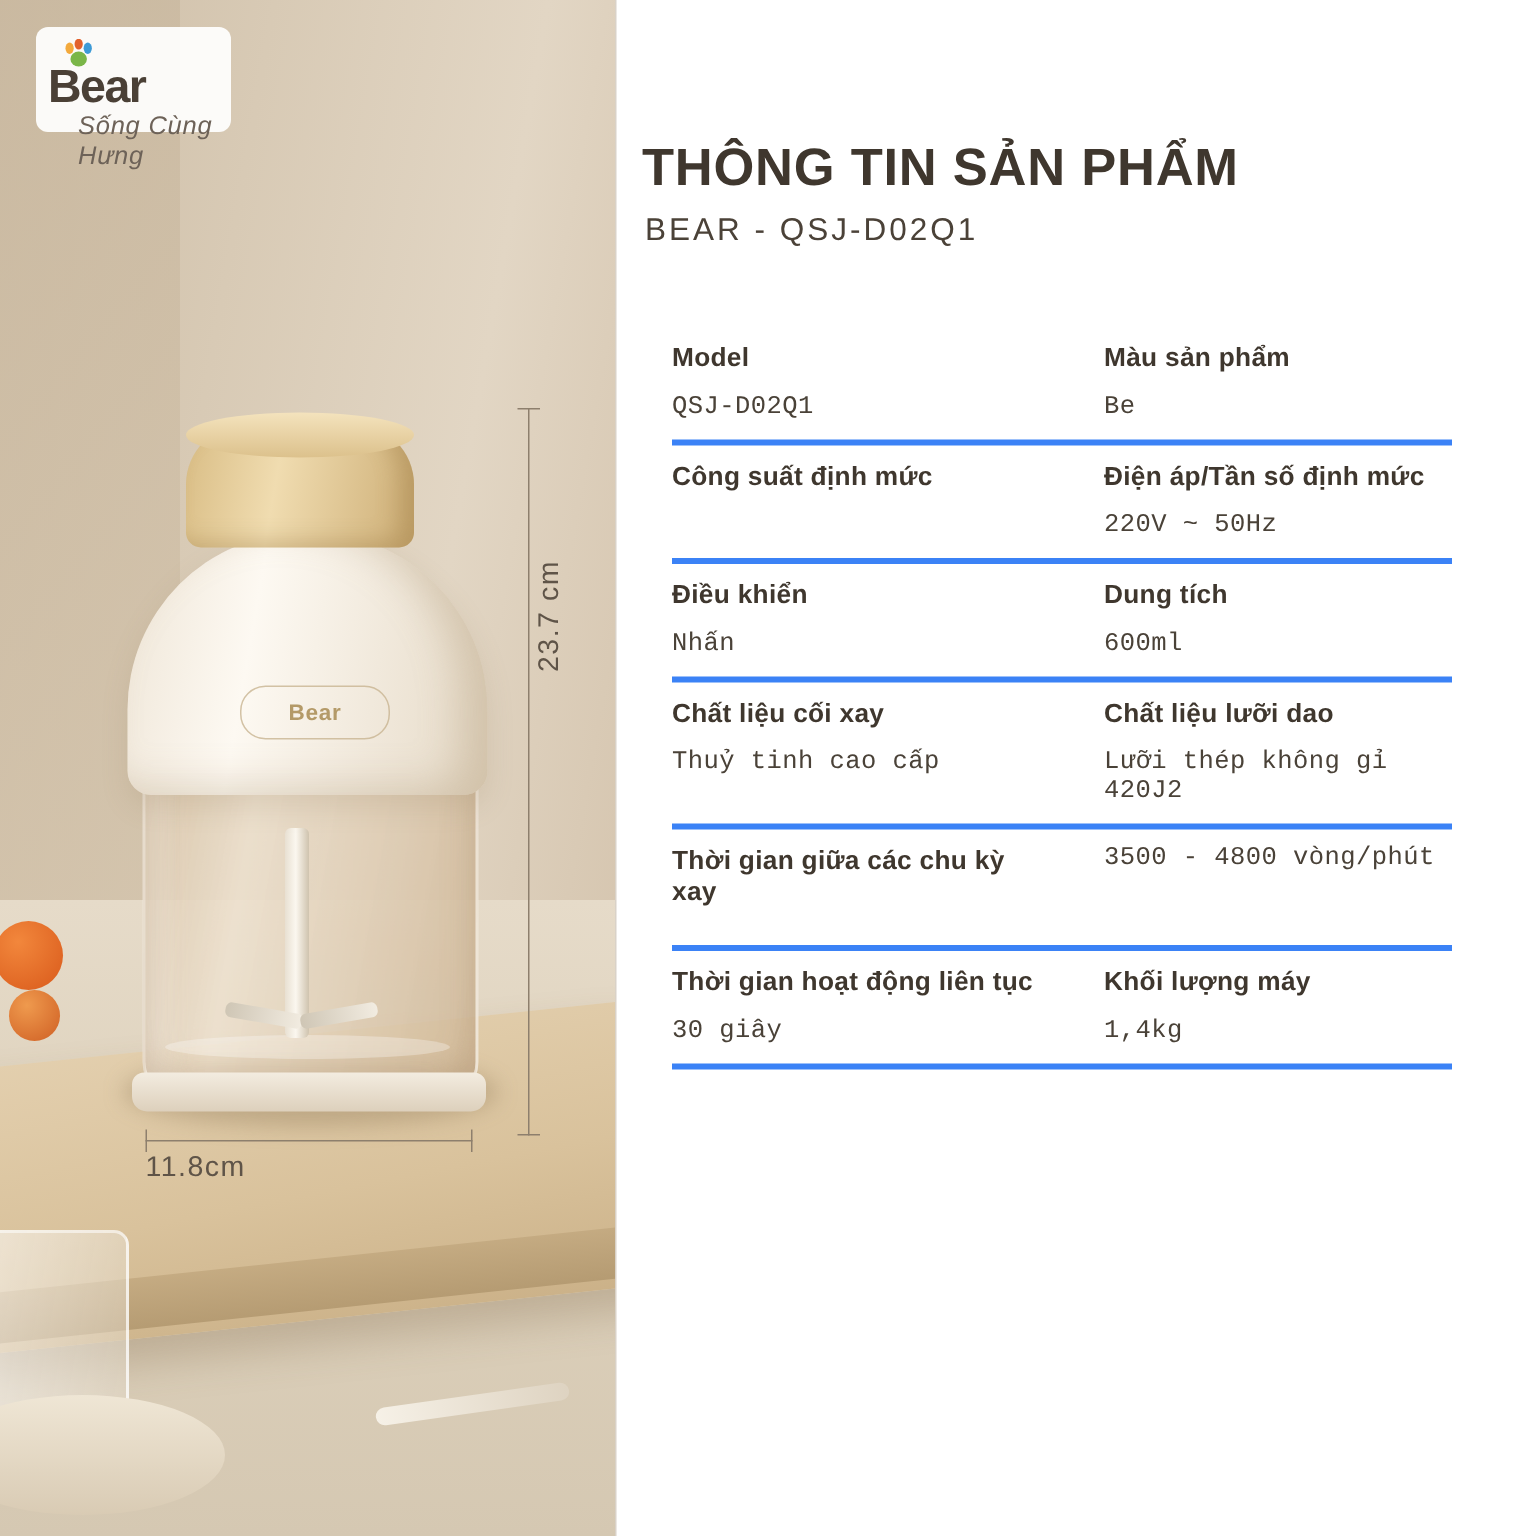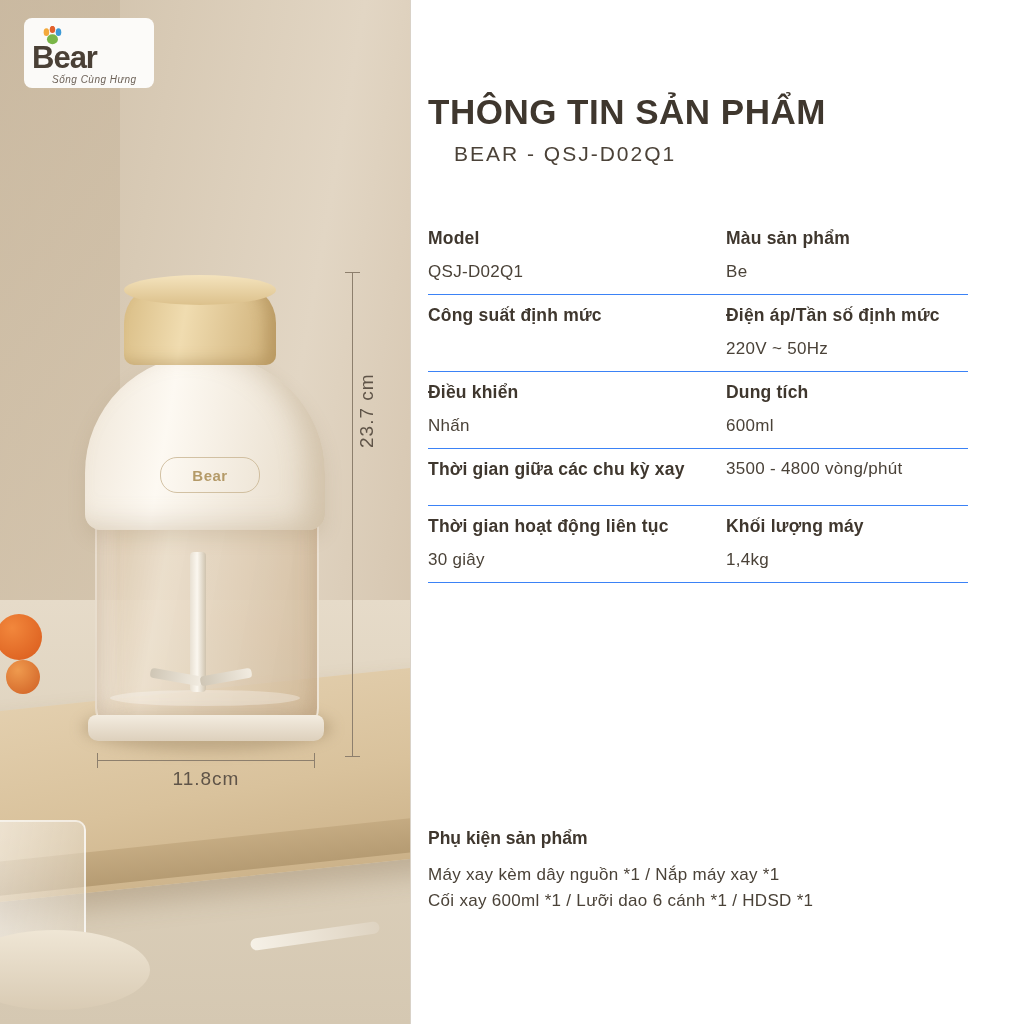--- a/index.html
+++ b/index.html
@@ -236,21 +236,21 @@
     top: -7px;
     width: 1px; height: 15px;
     background: #8d7f6d;
   }
   .dim-h::before { left: 0; }
   .dim-h::after { right: 0; }
   .dim-h-label {
     position: absolute;
     left: 97px; top: 768px;
     width: 218px;
-    text-align: center;
+    text-align: left;
     color: #5f5448;
     font-size: 19px;
     letter-spacing: 1px;
   }
 
   
   .divider {
     position: absolute;
     left: 410px; top: 0;
     width: 1px; height: 1024px;
@@ -276,21 +276,21 @@
     position: absolute;
     left: 8px; top: 22px;
     font-size: 31px;
     font-weight: 700;
     color: #4a4036;
     letter-spacing: -1px;
   }
   .logo-sub {
     position: absolute;
     left: 28px; top: 56px;
-    font-size: 10px;
+    font-size: 17px;
     color: #6d6258;
     font-style: italic;
     letter-spacing: .5px;
   }
 
   
   .panel {
     position: absolute;
     left: 428px; top: 0;
     width: 540px; height: 1024px;
@@ -302,50 +302,51 @@
     font-weight: 700;
     color: #3f372e;
     letter-spacing: .5px;
   }
   .subtitle {
     position: absolute;
     left: 2px; top: 142px;
     font-size: 21px;
     color: #4b4238;
     letter-spacing: 2px;
-    margin-left: 24px;
   }
 
   .specs {
     position: absolute;
     left: 0; top: 218px;
     width: 540px;
   }
   .spec-row {
     display: flex;
-    border-bottom: 1px solid #3b82f6;
+    border-bottom: 4px solid #3b82f6;
     padding: 10px 0 12px 0;
+    margin-left: 20px;
   }
   .spec-cell {
     width: 50%;
     box-sizing: border-box;
     padding-right: 10px;
   }
   .spec-cell.right { padding-left: 28px; }
   .spec-label {
     font-size: 17.5px;
     font-weight: 700;
     color: #3f372e;
     margin-bottom: 13px;
     letter-spacing: .2px;
   }
   .spec-value {
     font-size: 17px;
     color: #4a4238;
     letter-spacing: .3px;
+    font-family: Liberation Mono, monospace;
   }
 
   .accessories {
     position: absolute;
     left: 0; top: 828px;
     width: 540px;
   }
   .acc-label {
     font-size: 17.5px;
     font-weight: 700;
@@ -442,20 +443,30 @@
         <div class="spec-cell">
           <div class="spec-label">Điều khiển</div>
           <div class="spec-value">Nhấn</div>
         </div>
         <div class="spec-cell right">
           <div class="spec-label">Dung tích</div>
           <div class="spec-value">600ml</div>
         </div>
       </div>
 
+      <div class="spec-row">
+        <div class="spec-cell">
+          <div class="spec-label">Chất liệu cối xay</div>
+          <div class="spec-value">Thuỷ tinh cao cấp</div>
+        </div>
+        <div class="spec-cell right">
+          <div class="spec-label">Chất liệu lưỡi dao</div>
+          <div class="spec-value">Lưỡi thép không gỉ 420J2</div>
+        </div>
+      </div>
 
       <div class="spec-row">
         <div class="spec-cell">
           <div class="spec-label">Thời gian giữa các chu kỳ xay</div>
         </div>
         <div class="spec-cell right">
           <div class="spec-value">3500 - 4800 vòng/phút</div>
         </div>
       </div>
 
@@ -465,20 +476,15 @@
           <div class="spec-value">30 giây</div>
         </div>
         <div class="spec-cell right">
           <div class="spec-label">Khối lượng máy</div>
           <div class="spec-value">1,4kg</div>
         </div>
       </div>
 
     </div>
 
-    <div class="accessories">
-      <div class="acc-label">Phụ kiện sản phẩm</div>
-      <div class="acc-line">Máy xay kèm dây nguồn *1 / Nắp máy xay *1</div>
-      <div class="acc-line">Cối xay 600ml *1 / Lưỡi dao 6 cánh *1 / HDSD *1</div>
-    </div>
   </div>
 
 </div>
 
 </body></html>

